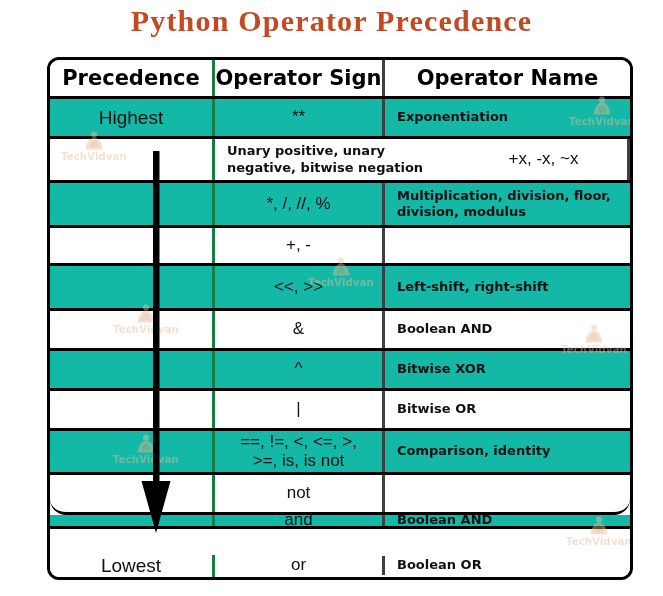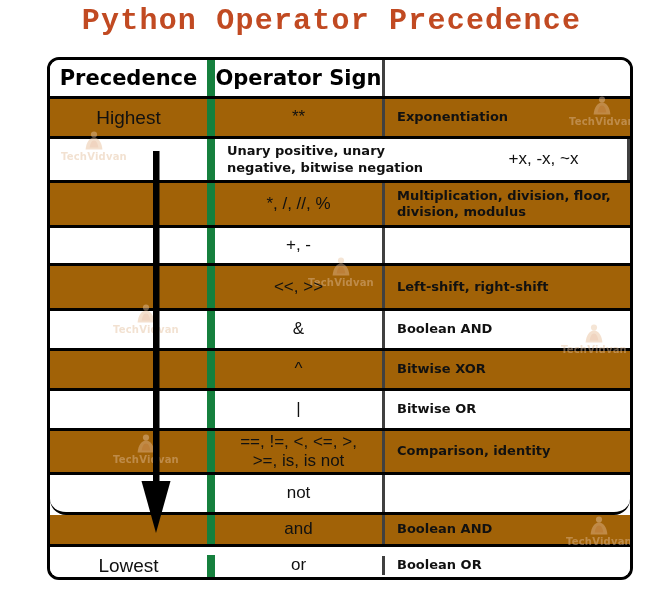--- a/index.html
+++ b/index.html
@@ -15,21 +15,21 @@
     position: relative;
   }
 
   
   #page-title {
     position: absolute;
     left: 0;
     top: 4px;
     width: 663px;
     text-align: center;
-    font-family: Liberation Mono, monospace;
+    font-family: Liberation Serif, serif;
     font-size: 30px;
     font-weight: bold;
     letter-spacing: 1.2px;
     color: #C14A22;
     white-space: nowrap;
   }
 
   
   #precedence-table {
     position: absolute;
@@ -44,34 +44,34 @@
     overflow: hidden;
   }
 
   .trow {
     position: absolute;
     left: 0;
     width: 100%;
     display: flex;
     box-sizing: border-box;
   }
-  .trow.beige { background: #a16207; }
+  .trow.beige { background: #14b8a6; }
   .trow.white { background: #ffffff; }
   .trow.ruled { border-bottom: 3px solid #000000; }
 
   .cell {
     box-sizing: border-box;
     display: flex;
     align-items: center;
     position: relative;
     z-index: 2;
   }
   .c-prec {
     width: 165px;
-    border-right: 8px solid #15803d;
+    border-right: 3px solid #15803d;
     justify-content: center;
     text-align: center;
   }
   .c-sign {
     width: 170px;
     border-right: 3px solid #404040;
     justify-content: center;
     text-align: center;
   }
   .c-name {
@@ -207,20 +207,21 @@
             <path d="M11 7.6 C6.4 7.6 3.1 13.2 2.6 19.4 L19.4 19.4 C18.9 13.2 15.6 7.6 11 7.6 Z" fill="#E7BC95"></path>
             <path d="M11 10.4 C8.6 10.4 7.0 14.0 6.7 17.6 L15.3 17.6 C15.0 14.0 13.4 10.4 11 10.4 Z" fill="#D98C5A" opacity="0.55"></path>
           </svg></span>
         <span class="wm-text">TechVidvan</span>
       </div>
     </div>
 
   <div class="trow white ruled header-row" style="top:0px; height:39px;">
     <div class="cell c-prec">Precedence</div>
     <div class="cell c-sign">Operator Sign</div>
+    <div class="cell c-name">Operator Name</div>
   </div>
 
   <div id="table-body">
       <div class="trow beige ruled" style="top: 39px; height: 40px;">
         <div class="cell c-prec">
           <span class="prec-label">Highest</span>
         </div>
         <div class="cell c-sign">
           <span class="sign-label">**</span>
         </div>
@@ -317,21 +318,21 @@
         </div>
       </div>
       <div class="trow white ruled" style="top: 415px; height: 40px; border-radius: 16px;">
         <div class="cell c-prec">
           <span class="prec-label"></span>
         </div>
         <div class="cell c-sign">
           <span class="sign-label">not</span>
         </div>
       </div>
-      <div class="trow beige ruled" style="top: 455px; height: 32px;">
+      <div class="trow beige ruled" style="top: 455px; height: 14px;">
         <div class="cell c-prec">
           <span class="prec-label"></span>
         </div>
         <div class="cell c-sign">
           <span class="sign-label">and</span>
         </div>
         <div class="cell c-name">
           <span class="name-label">Boolean AND</span>
         </div>
       </div>

